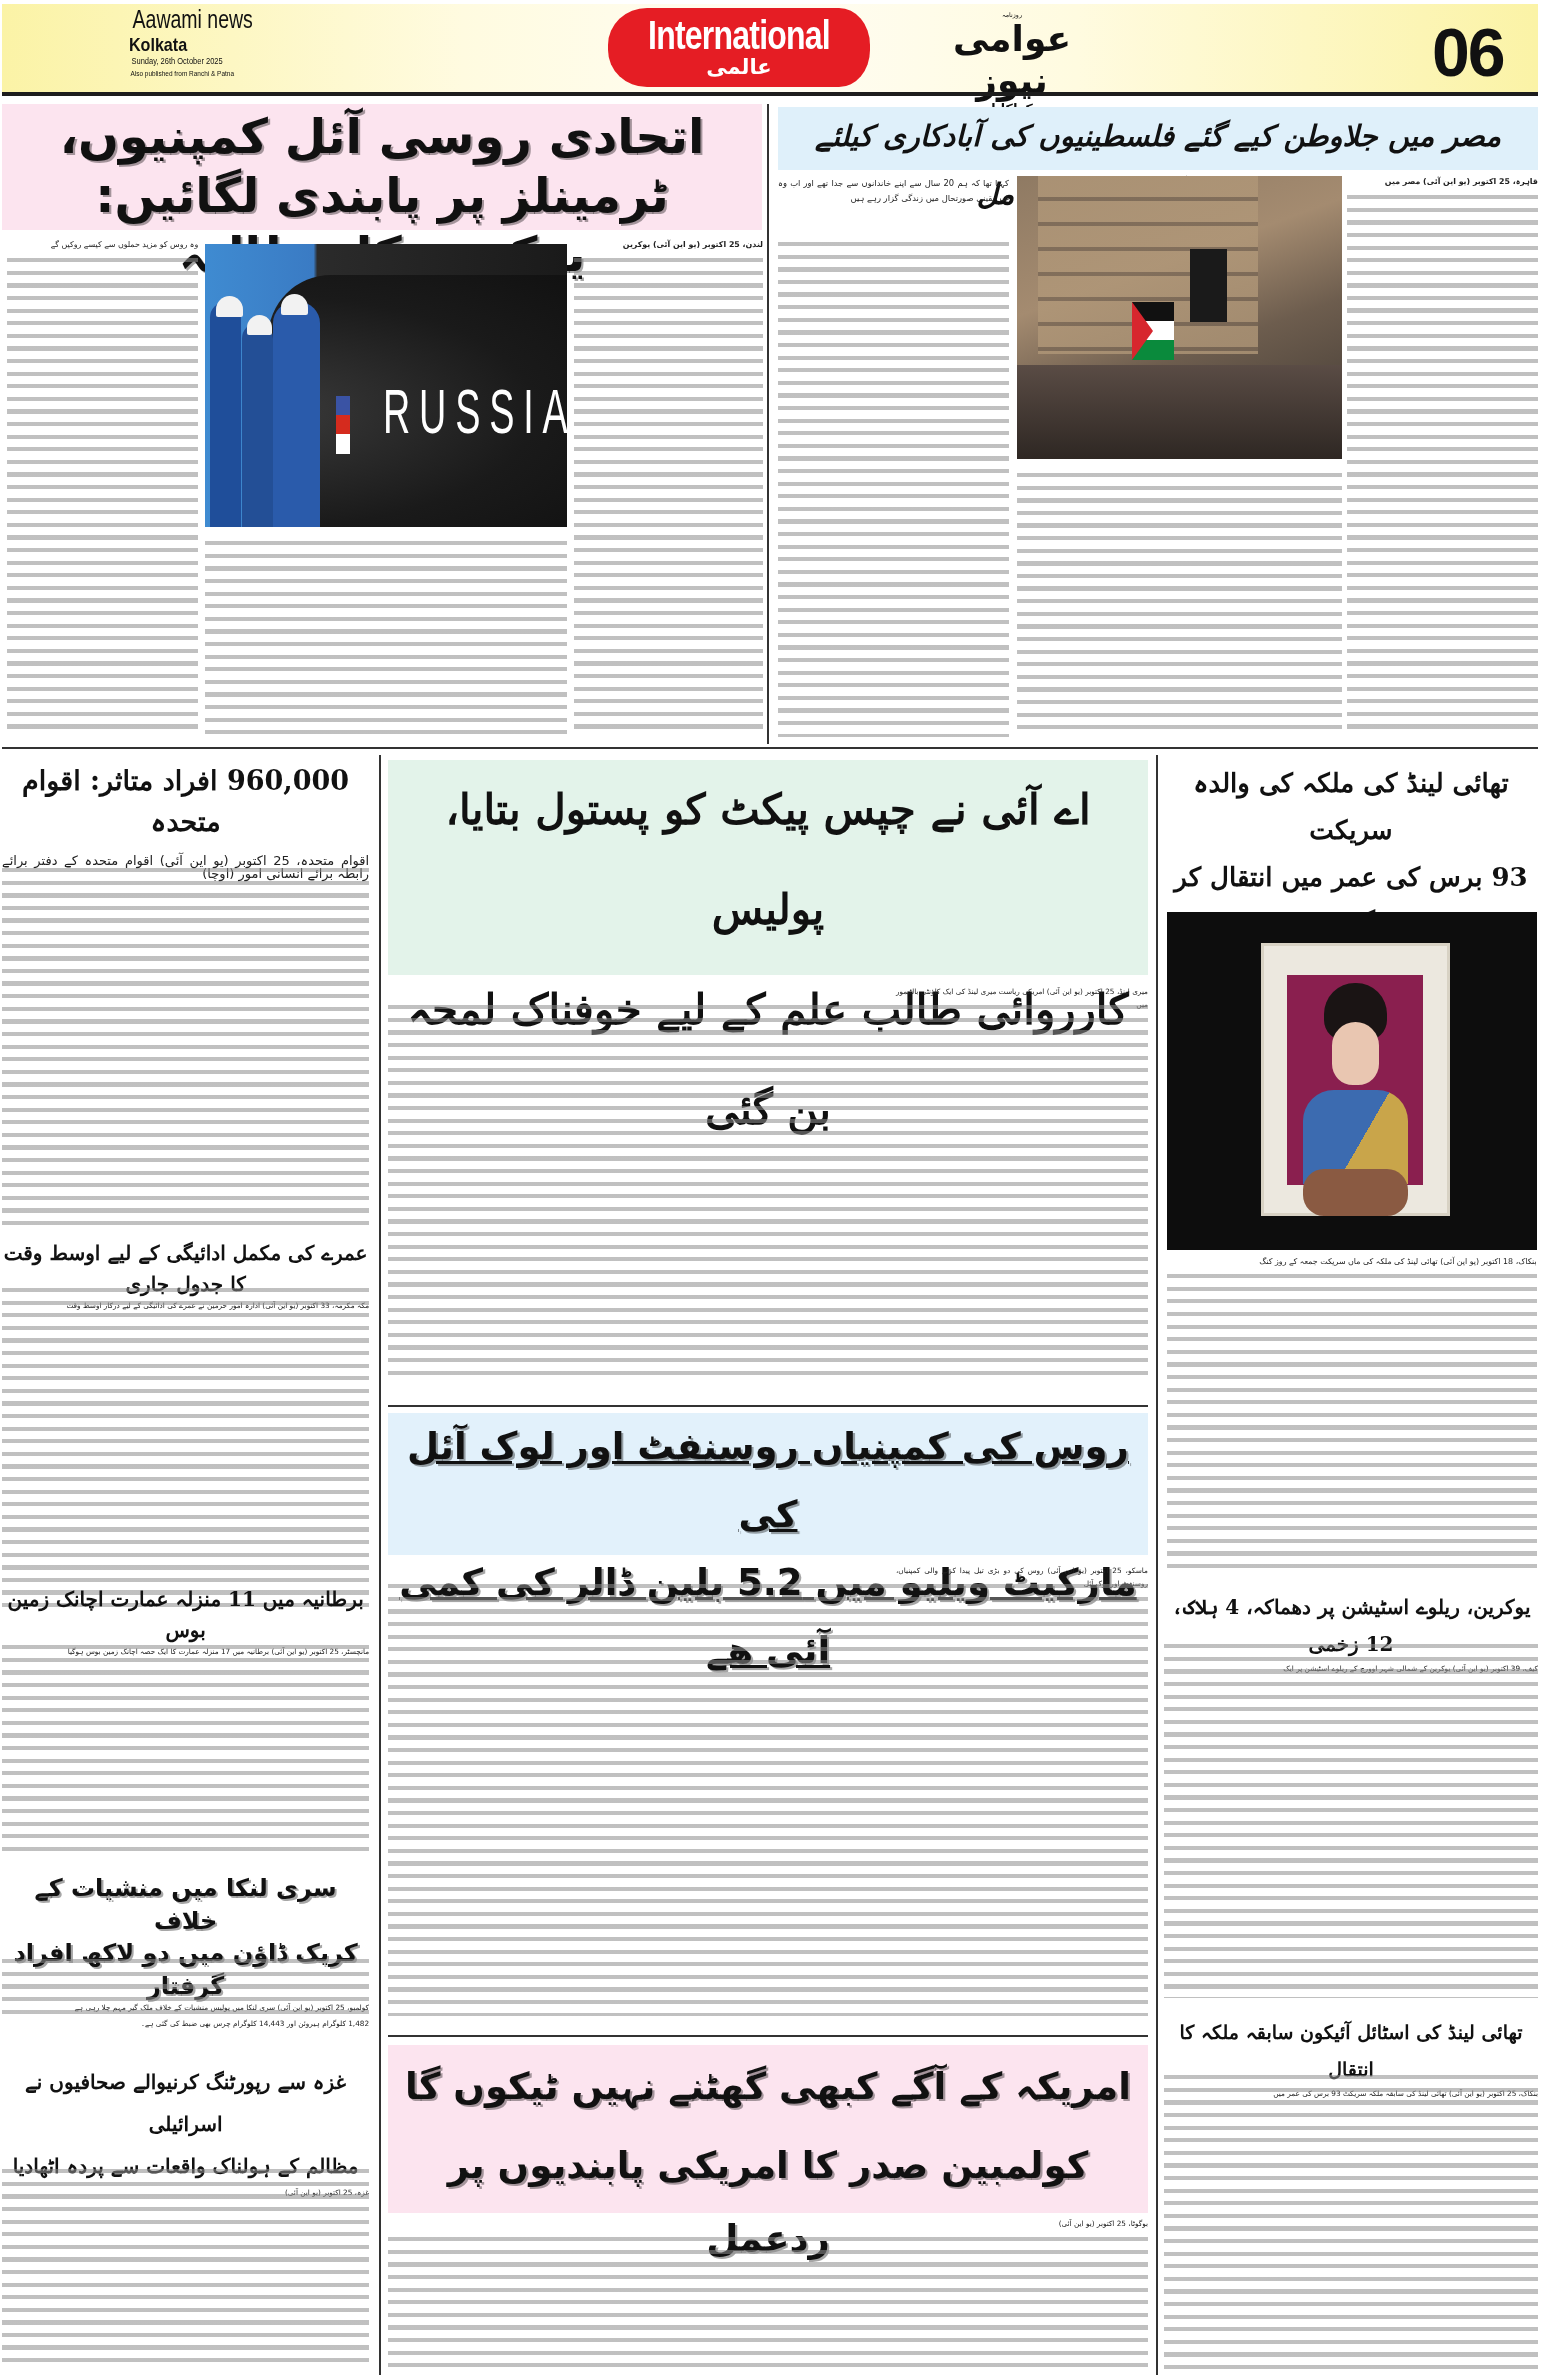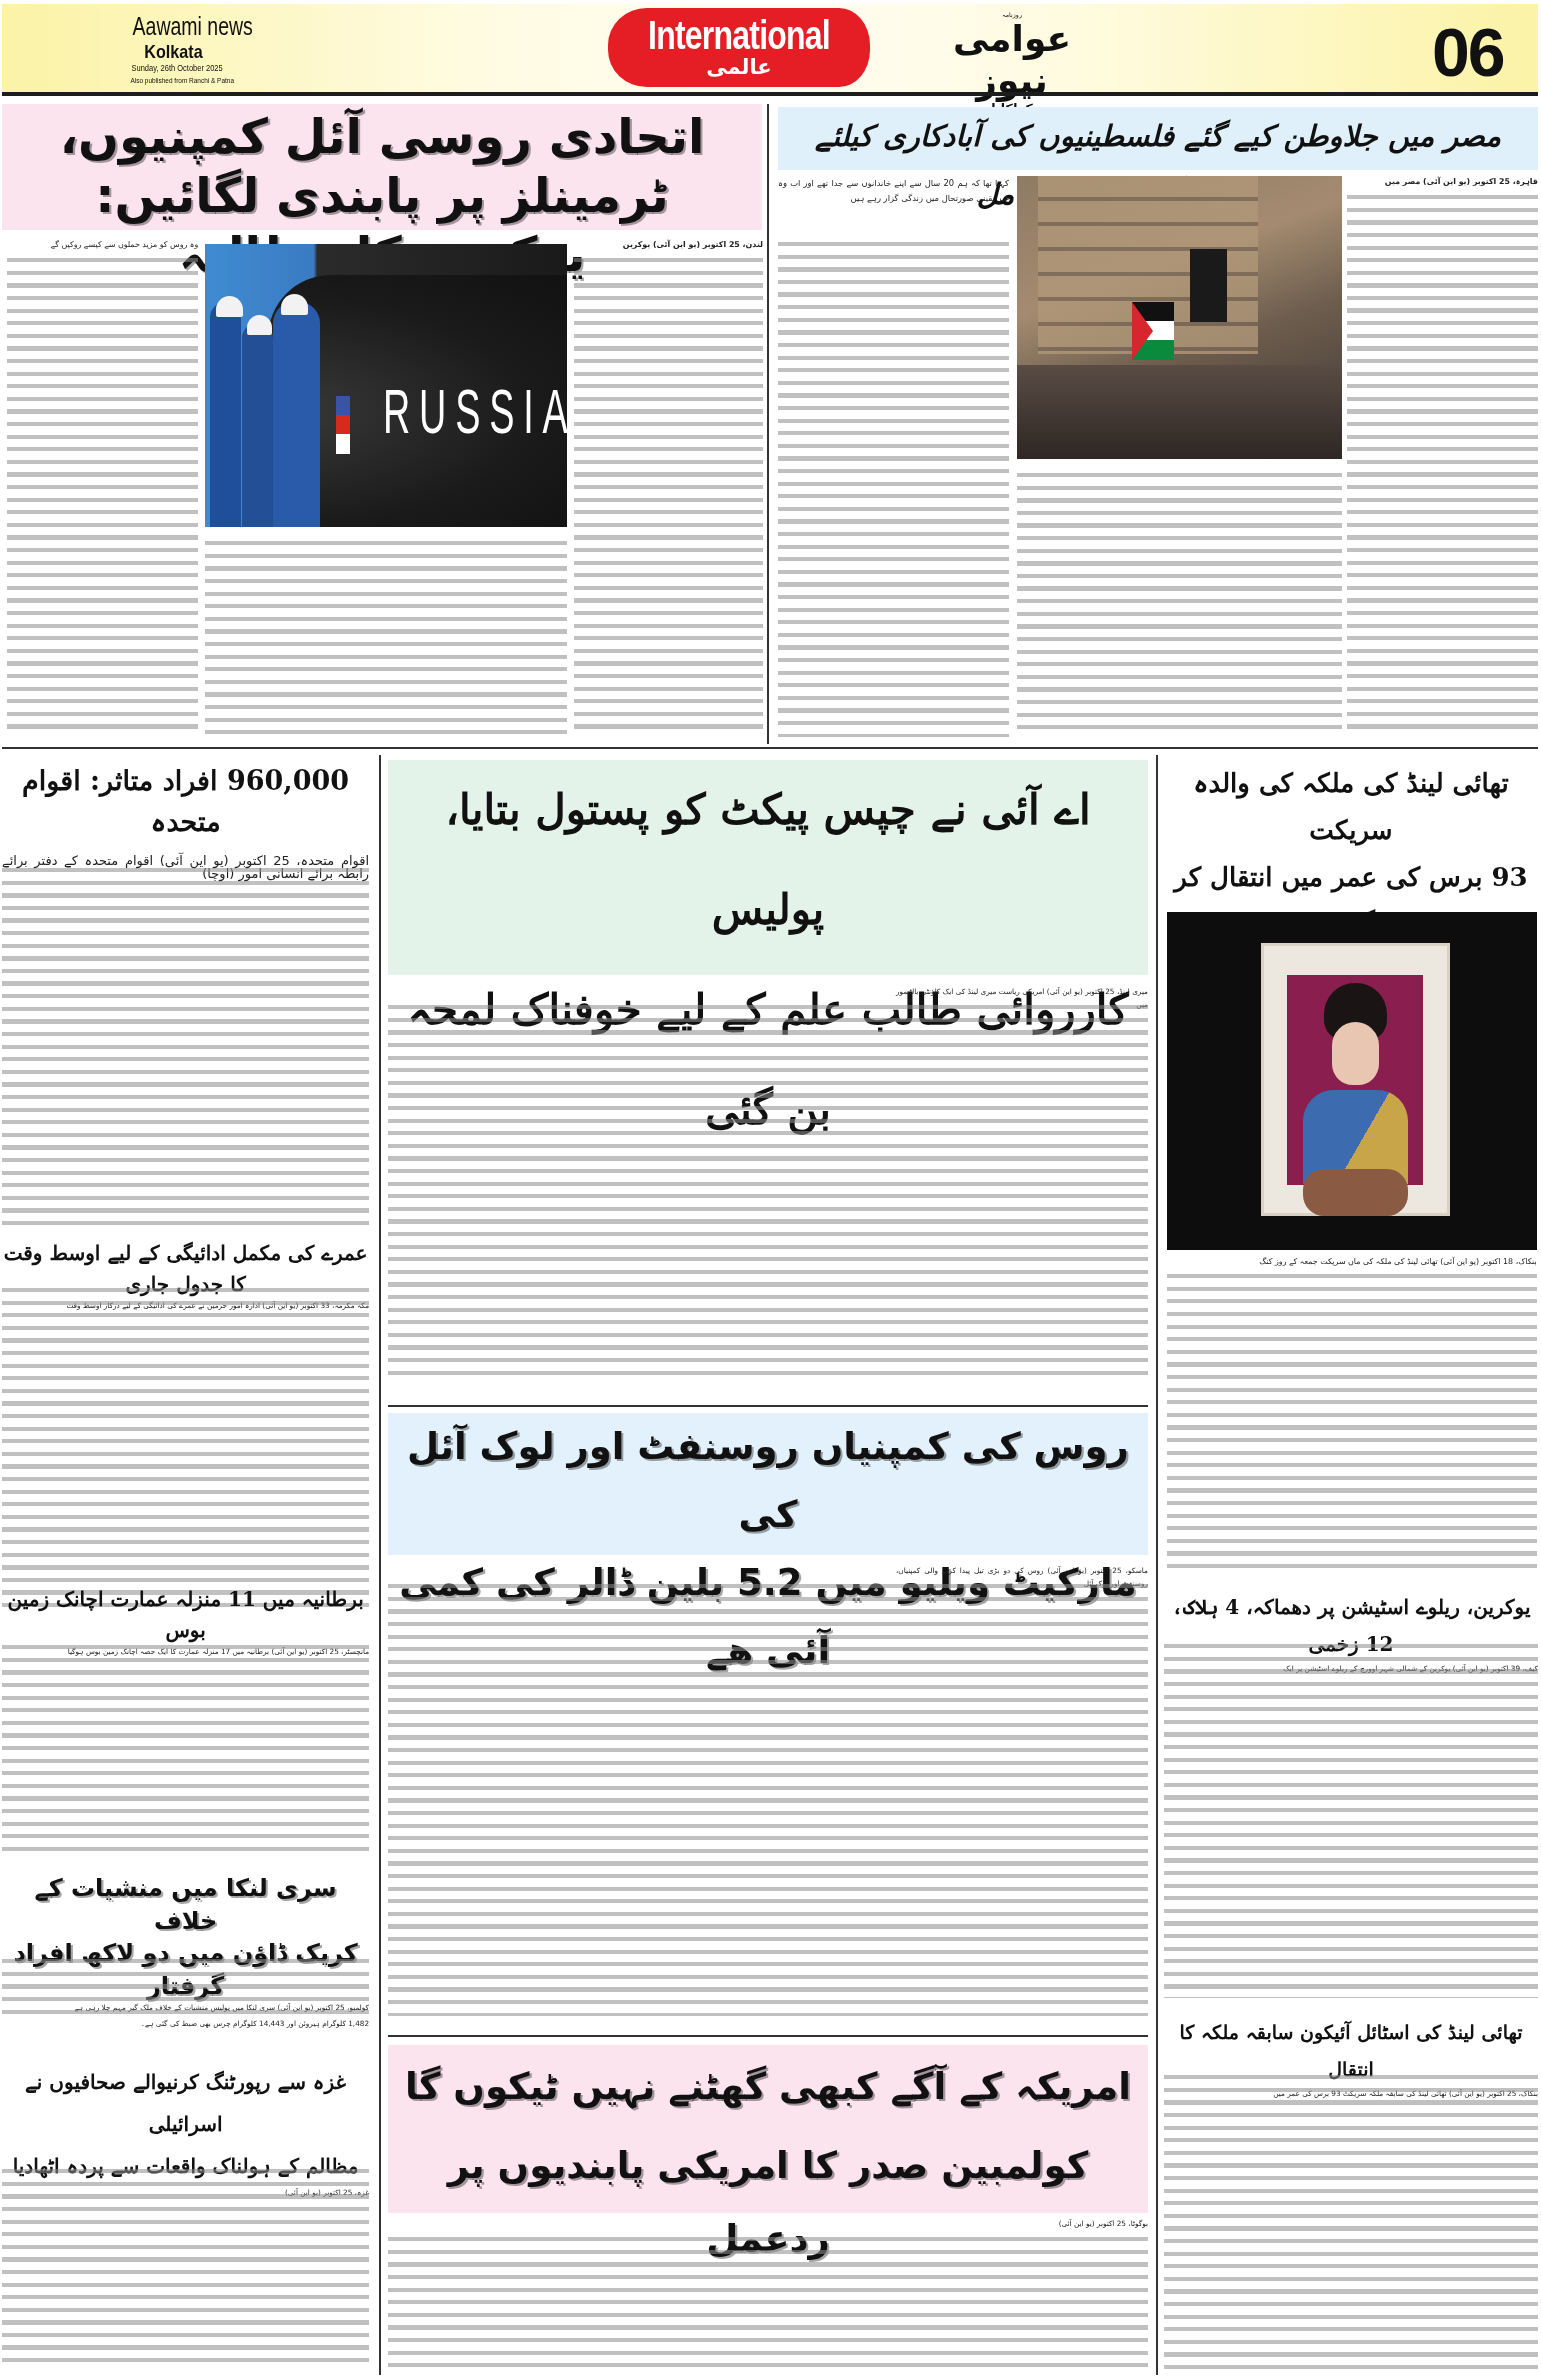--- a/index.html
+++ b/index.html
@@ -30,31 +30,31 @@
   .body-text { direction: rtl; text-align: justify; font-size: 7.9px; line-height: 12.6px; color: #222; }
   .vrule { position: absolute; width: 1.6px; background: #333; }
   .hrule { position: absolute; height: 1.6px; background: #333; }
   .photo { position: absolute; overflow: hidden; }
   .caption { direction: rtl; font-size: 7.9px; line-height: 12.6px; color: #222; text-align: justify; }
 
   
   .bg-pink { background: #fce4ef; }
   .bg-blue { background: #dff0fa; }
   .bg-green { background: #e3f3ea; }
-  .bg-lblue { background: #e2f1fb; }
+  .bg-lblue { background: #e2f1fb; text-decoration: underline; }
 
   
   .lines { background: repeating-linear-gradient(180deg, transparent 0 3.1px, #8d8d8d 3.1px 7.3px, transparent 7.3px 12.6px); opacity: .55; }
 </style>
 </head>
 <body>
 
 <div class="masthead"></div>
 <div class="mast-en-wrap">
-  <div style="position:absolute; left:0; top:0; width:105px; text-align:center;margin-top:7px;">
+  <div style="position:absolute; left:0; top:0; width:105px; ">
     <div style="font-family:'Liberation Sans',sans-serif; font-size:25px; line-height:29px; white-space:nowrap; transform:scaleX(0.78); transform-origin:center;">Aawami news</div>
     <div style="font-family:'Liberation Sans',sans-serif; font-weight:700; font-size:19px; line-height:21px; white-space:nowrap; transform:scaleX(0.85);">Kolkata</div>
     <div style="font-family:'Liberation Sans',sans-serif; font-size:9.4px; line-height:12.6px; white-space:nowrap; transform:scaleX(0.8);">Sunday, 26th October 2025</div>
     <div style="font-family:'Liberation Sans',sans-serif; font-size:7.9px; line-height:12.6px; white-space:nowrap; transform:scaleX(0.82);">Also published from Ranchi &amp; Patna</div>
   </div>
 </div>
 
 <div class="section-badge">
   <div class="en">International</div>
   <div class="ur">عالمی</div>

